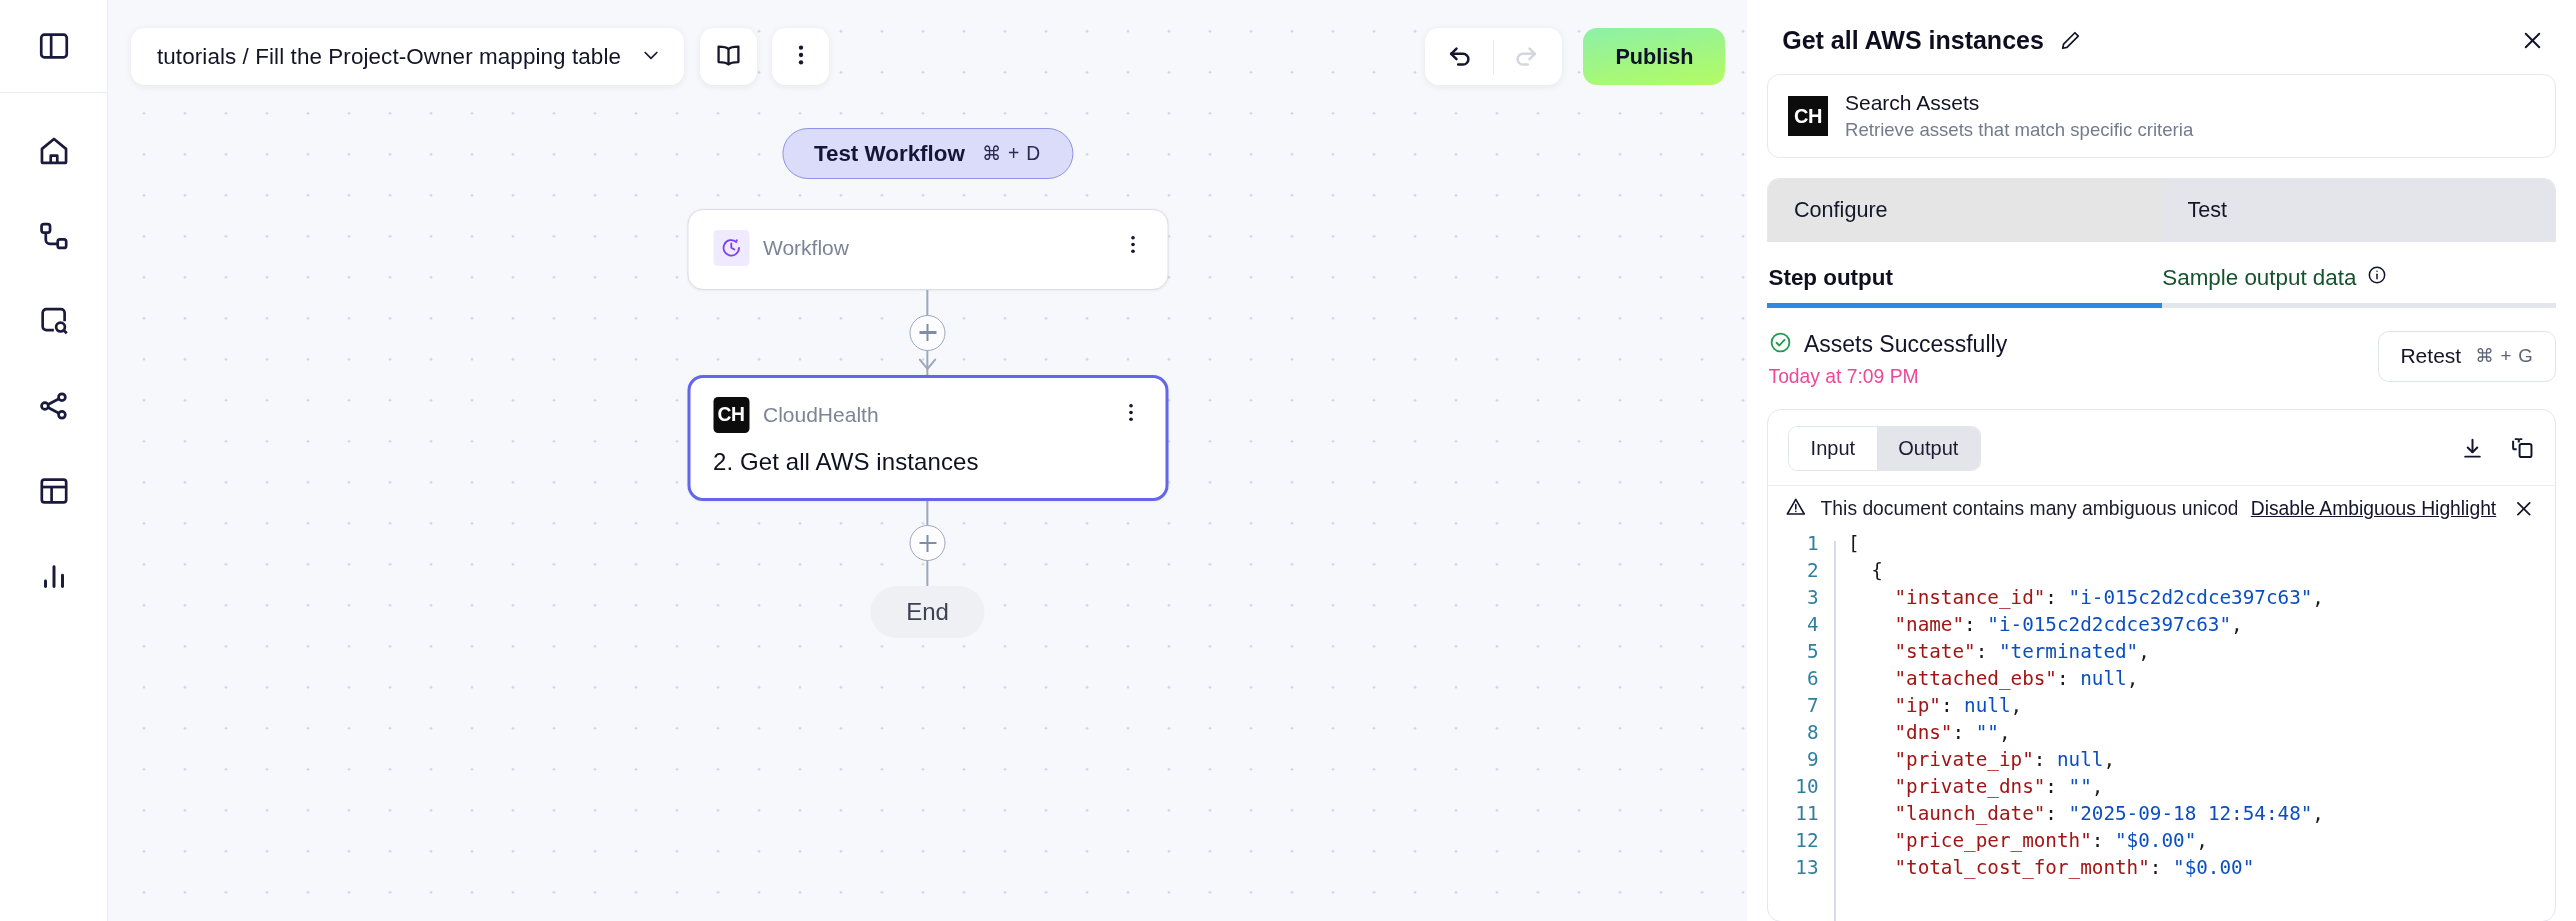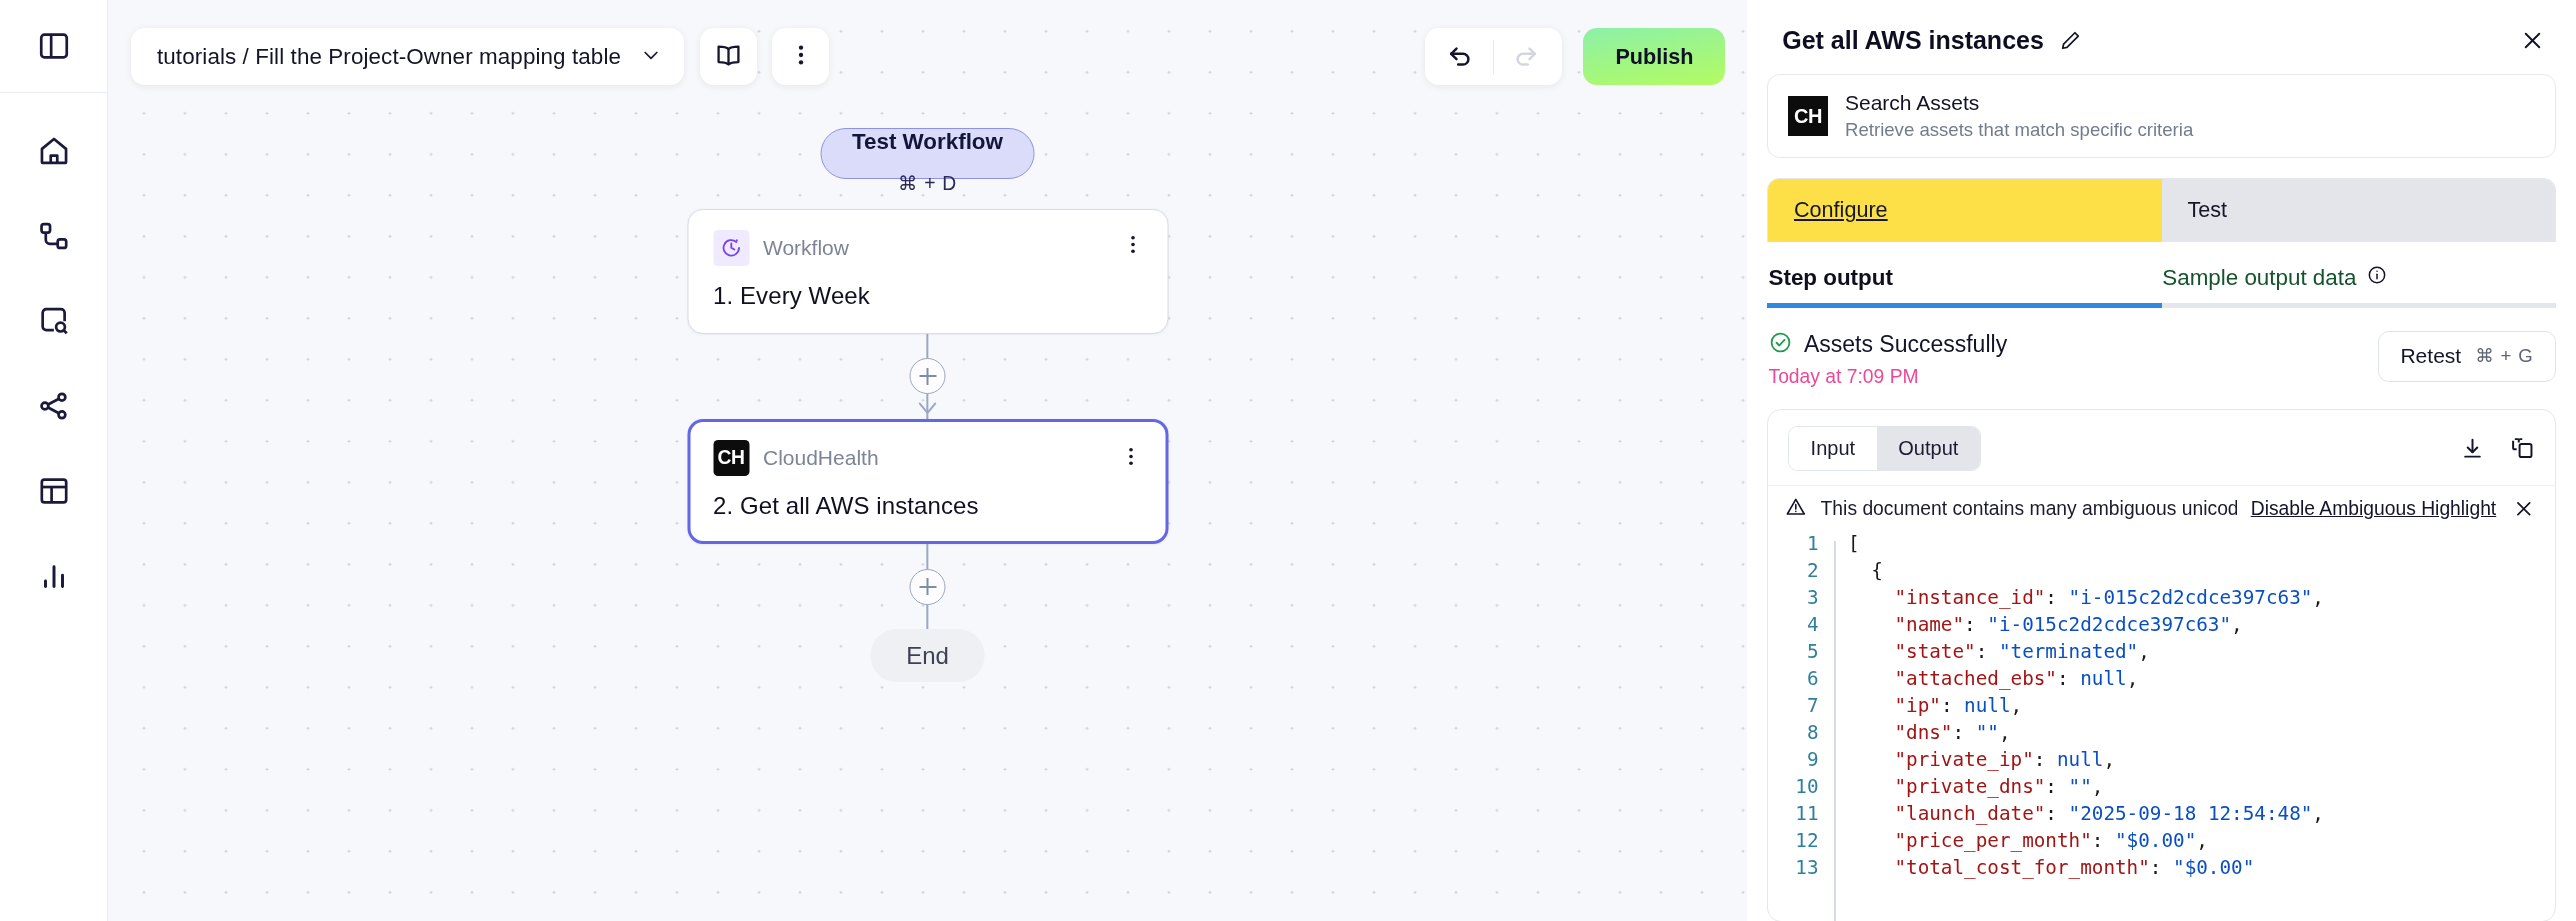--- a/index.html
+++ b/index.html
@@ -77,21 +77,21 @@
     color: #10102a; font-size: 21.6px; font-weight: 700;
     font-family: "Liberation Sans", sans-serif;
     display: flex; align-items: center;
   }
 
   .test-pill {
     position: absolute; top: 128px; left: 50%; transform: translateX(-50%);
     height: 51px; padding: 0 31px;
     background: #dbdcfa; border: 1.5px solid #8f90e8; border-radius: 25.5px;
     display: flex; align-items: center; gap: 17px;
-    cursor: pointer; z-index: 20; flex-direction: column;
+    cursor: pointer; z-index: 20;
   }
   .test-pill-label { font-size: 22.4px; font-weight: 700; color: #15153a; }
   .test-pill-kbd { font-size: 19.3px; color: #2a2a55; letter-spacing: 0.8px; }
 
   .flow { position: absolute; top: 209px; left: 50%; transform: translateX(-50%); width: 481px; }
 
   .node {
     width: 481px; background: #fff; border: 1.5px solid #d9dde6;
     border-radius: 15.5px; padding: 20px 25px 23px 25px;
     position: relative; cursor: pointer;
@@ -154,21 +154,21 @@
   .asset-desc { font-size: 18.6px; color: #737c8e; margin-top: 4.6px; }
 
   .tabs-outer {
     margin-top: 20px; border: 1.5px solid #e4e7ee; border-radius: 12.4px 12.4px 0 0;
     border-bottom: none; display: flex; overflow: hidden; flex: 0 0 auto;
   }
   .tab {
     flex: 1; height: 63px; display: flex; align-items: center;
     padding-left: 26px; font-size: 21.6px; color: #16162b; cursor: pointer;
   }
-  .tab.active { background: #fde047; text-decoration: underline; }
+  .tab.active { background: #e5e5e5; }
   .tab.inactive { background: #e3e5ea; border-bottom: 1.5px solid #e4e7ee; }
 
   .subtabs { display: flex; position: relative; padding: 0 0 0 0; }
   .subtab {
     flex: 1; padding: 23px 0 17px 0; font-size: 22.4px; color: #14532d;
     cursor: pointer; display: flex; align-items: center; gap: 10.8px;
   }
   .subtab:nth-child(1) { padding-left: 1.5px; }
   .subtab.active { font-weight: 700; color: #0f0f20; }
   .subtab-underline { position: absolute; bottom: 0; left: 0; height: 4.6px; width: 100%; background: #e3e6eb; }
@@ -378,21 +378,20 @@
           </span>
           <span class="node-type">Workflow</span>
           <span class="node-kebab">
             <svg width="23" height="23" viewBox="0 0 24 24" fill="#16162e">
               <circle cx="12" cy="5" r="1.9"></circle>
                 <circle cx="12" cy="12" r="1.9"></circle>
                 <circle cx="12" cy="19" r="1.9"></circle>
             </svg>
           </span>
         </div>
-        <div class="node-title">1. Every Week</div>
       </div>
 
       <div class="connector">
         <div class="conn-line"></div>
         <div class="conn-plus"></div>
         <span class="conn-arrow">
           <svg width="20" height="14" viewBox="0 0 26 18" fill="none" stroke="#9aa7bd" stroke-width="2.6" stroke-linecap="round" stroke-linejoin="round">
             <polyline points="3,2 13,14 23,2"></polyline>
           </svg>
         </span>

